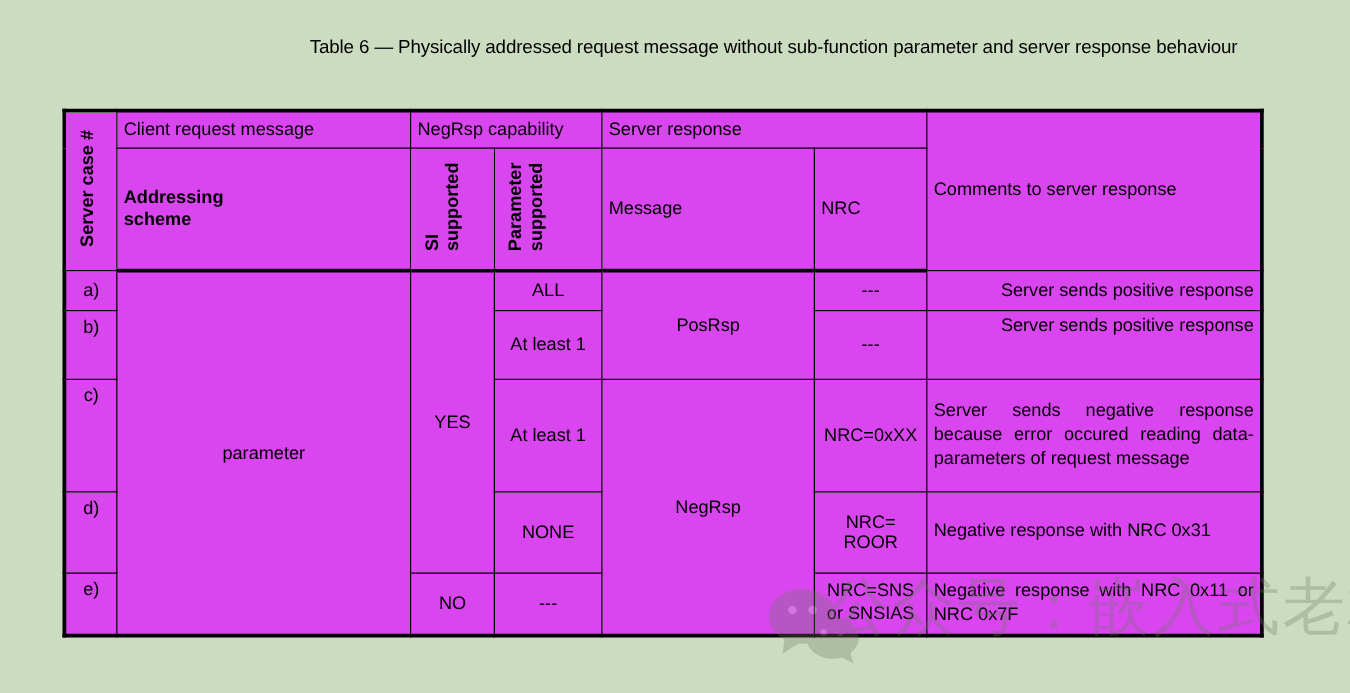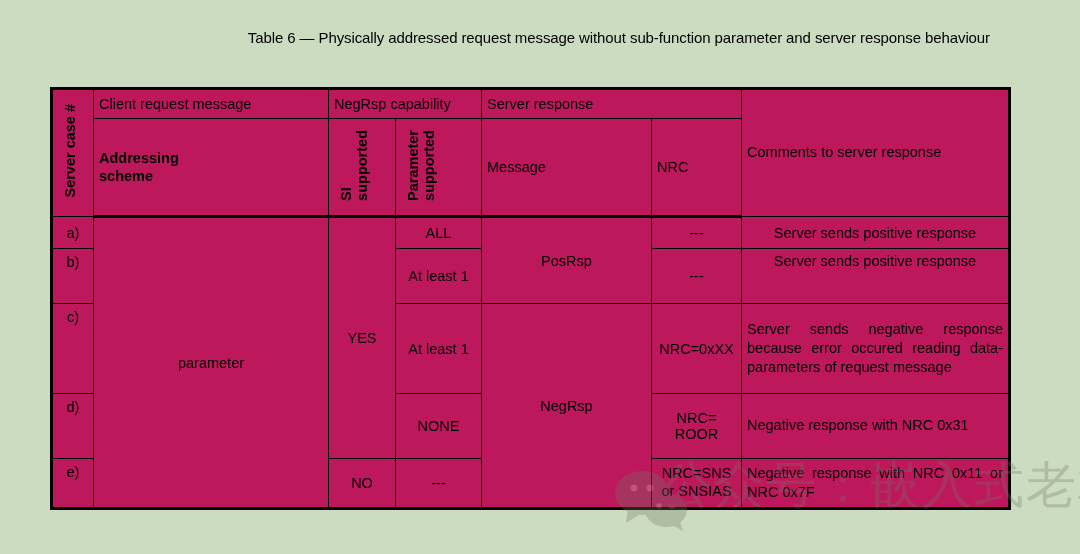--- a/index.html
+++ b/index.html
@@ -68,21 +68,21 @@
     table-layout: fixed;
     background: #ccdcc0;
     z-index: 3;
   }
   #spec-table td, #spec-table th {
     border: 1.5px solid #000000;
     padding: 3px 5px;
     font-size: 14.5px;
     font-weight: normal;
     vertical-align: middle;
-    background: #be185d;
+    background: #d946ef;
     box-sizing: border-box;
   }
   
   #spec-table {
     border: 3px solid #000000;
   }
 
   .hdr {
     font-weight: bold;
     text-align: left;
@@ -110,21 +110,21 @@
     transform: rotate(180deg);
     white-space: pre;
     line-height: 1.12;
     font-size: 14.5px;
     font-weight: bold;
     margin: 0 0 4px 4px;
   }
   .rot-mid > span { margin-bottom: 4px; }
 
   .c  { text-align: center; }
-  .l  { text-align: center; }
+  .l  { text-align: right; }
   .just {
     text-align: justify;
     text-align-last: left;
     line-height: 1.33;
     vertical-align: top;
     padding-top: 5px;
   }
   .just-mid {
     text-align: justify;
     text-align-last: left;

